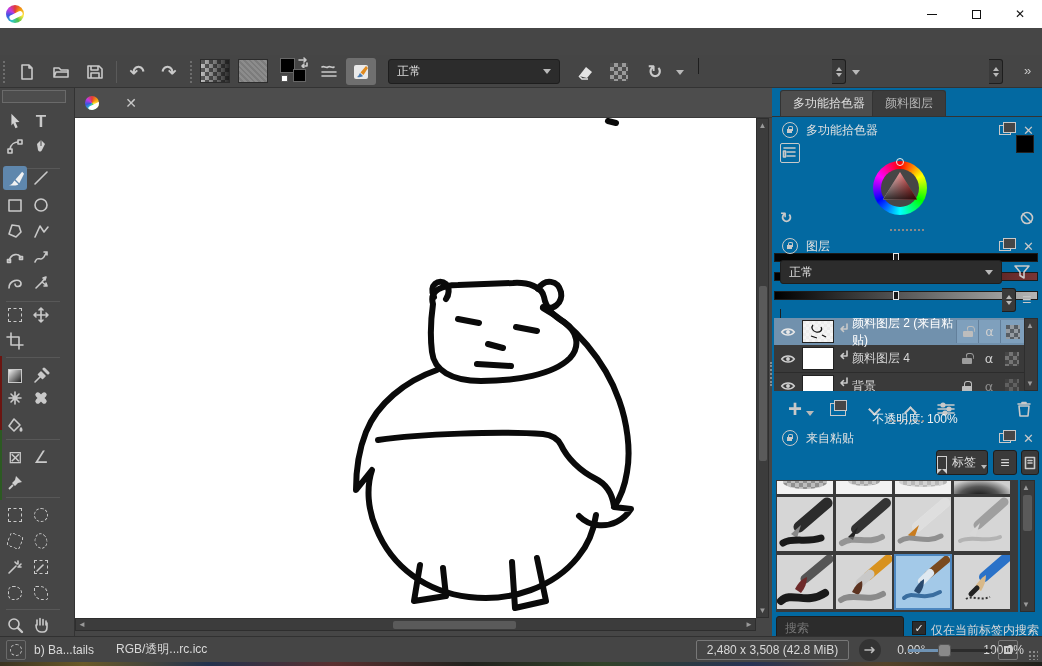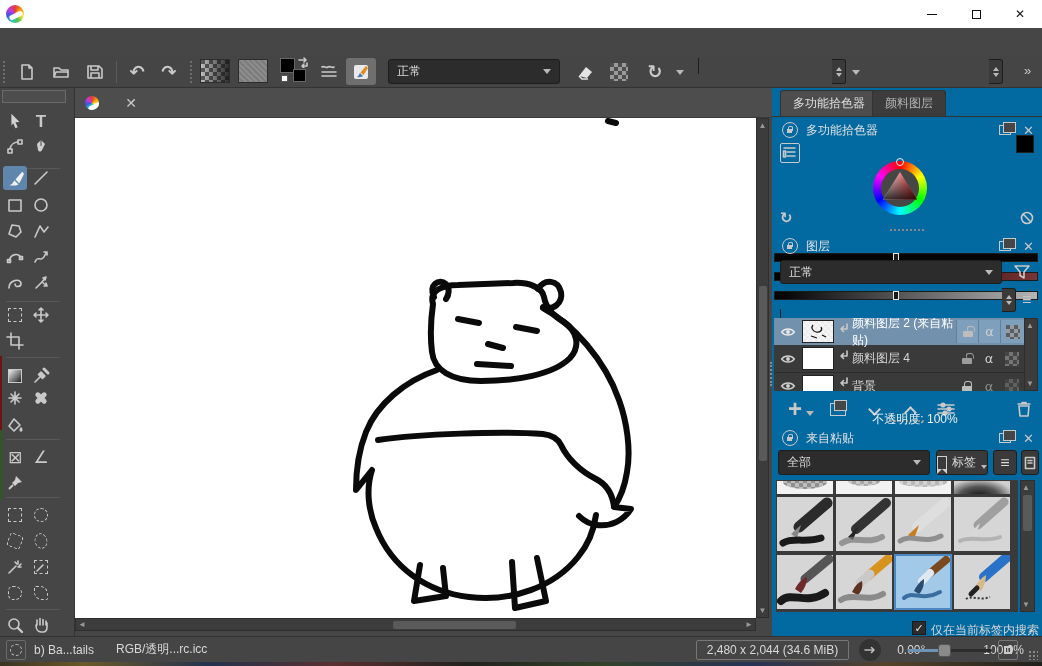--- a/index.html
+++ b/index.html
@@ -643,25 +643,20 @@
     </div>
 
     <div class="abs" style="left:0;top:338px;width:270px;height:210px;">
       <div class="phead" style="padding:2px 8px 0 10px;">
         <span class="lockc"></span>
         <span style="margin-left:8px;">来自粘贴</span>
         <span style="flex:1"></span>
         <span class="float-ic" style="margin-right:12px;"></span>
         <span class="ic" style="font-size:13px;">✕</span>
       </div>
-      <span class="abs field" style="left:6px;top:24px;width:152px;height:25px;display:flex;align-items:center;padding:0 8px;">
-        <span>全部</span>
-        <span style="flex:1"></span>
-          <span class="tri-d"></span>
-      </span>
       <span class="abs field i" style="left:164px;top:24px;width:52px;height:25px;gap:5px;background:#3a3a3a;">
         <span class="bookmark"></span>
         <span>标签</span>
         <span class="tri-dn2" style="margin-top:8px;"></span>
       </span>
       <span class="abs field i ic" style="left:221px;top:24px;width:24px;height:25px;font-size:16px;background:#3a3a3a;">≡</span>
       <span class="abs field i" style="left:249px;top:24px;width:18px;height:25px;background:#3a3a3a;">
         <svg class="ln" width="12" height="14" viewBox="0 0 12 14">
             <rect x="1.5" y="1.5" width="9" height="11"></rect>
             <path d="M4 4.5 H8 M4 7 H8"></path>
@@ -749,33 +744,34 @@
           </span>
         </div>
       </div>
 
       <div class="abs sb-track" style="left:248px;top:54px;width:15px;height:132px;">
         <span class="abs sb-arrow i" style="left:1px;top:2px;">▲</span>
         <span class="sb-handle" style="left:2px;top:14px;width:9px;height:36px;"></span>
         <span class="abs sb-arrow i" style="left:1px;bottom:2px;">▼</span>
       </div>
 
+      <input class="abs field" style="left: 4px; top: 190px; width: 128px; height: 24px; padding: 0px 8px; color: rgb(187, 187, 187); font-family: inherit; font-size: 12px; outline: none;" placeholder="搜索">
       <span class="abs cbx" style="left:140px;top:195px;">✓</span>
       <span class="abs" style="left:159px;top:196px;">仅在当前标签内搜索</span>
     </div>
   </div>
 
   <div id="statusbar" class="abs">
     <span class="i" style="width:20px;height:20px;border:1px solid #6a6a6a;border-radius:2px;margin:0 8px 0 6px;">
       <span class="dashcirc" style="width:12px;height:12px;border-color:#bdbdbd;"></span>
     </span>
     <span style="margin-right:22px;">b) Ba...tails</span>
     <span>RGB/透明...rc.icc</span>
     <span style="flex:1"></span>
-    <span class="i" style="height:20px;border:1px solid #777;border-radius:2px;padding:0 10px;margin-right:10px;">2,480 x 2,044 (34.6 MiB)</span>
+    <span class="i" style="height:20px;border:1px solid #777;border-radius:2px;padding:0 10px;margin-right:10px;">2,480 x 3,508 (42.8 MiB)</span>
     <span class="i" style="width:22px;height:22px;border-radius:50%;background:#333;margin-right:16px;">
       <svg class="ln" width="16" height="16" viewBox="0 0 16 16">
           <path d="M3 8 H12 M12 8 L9.5 5.5 M12 8 L9.5 10.5" stroke="#bbb"></path>
         </svg>
     </span>
     <span style="margin-right:58px;">0.00°</span>
     <span style="margin-right:18px;">100.0%</span>
     <span class="abs" style="left:908px;top:12px;width:84px;height:3px;background:#2c2c2c;border-radius:2px;">
       <span class="abs" style="left:0;top:0;width:36px;height:3px;background:#6f93b4;"></span>
       <span class="abs" style="left:30px;top:-5px;width:13px;height:13px;background:#8a8a8a;border:1px solid #555;border-radius:3px;"></span>

